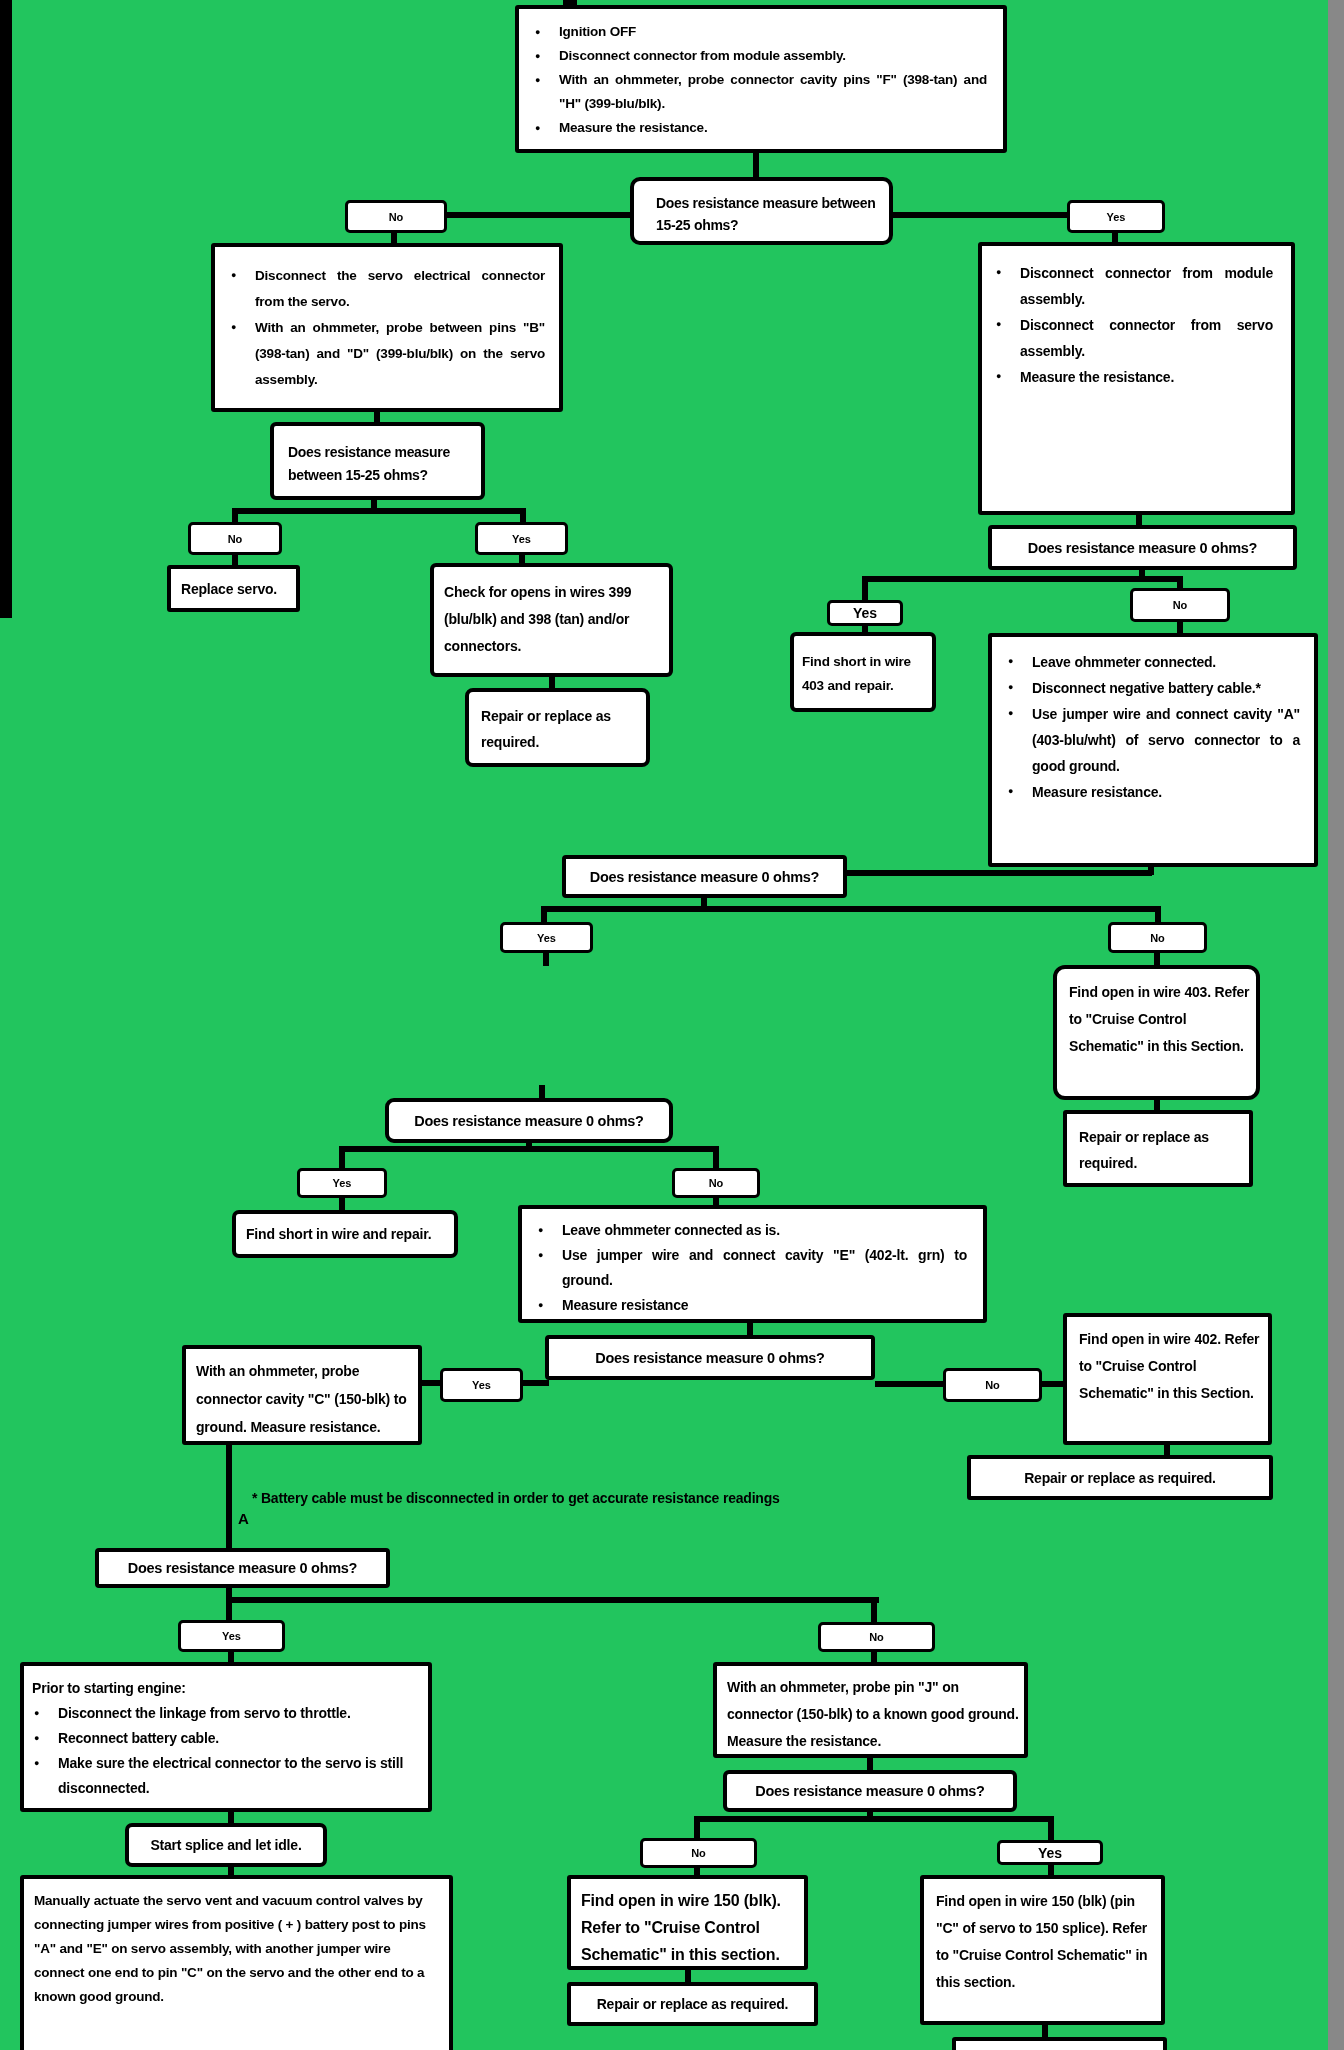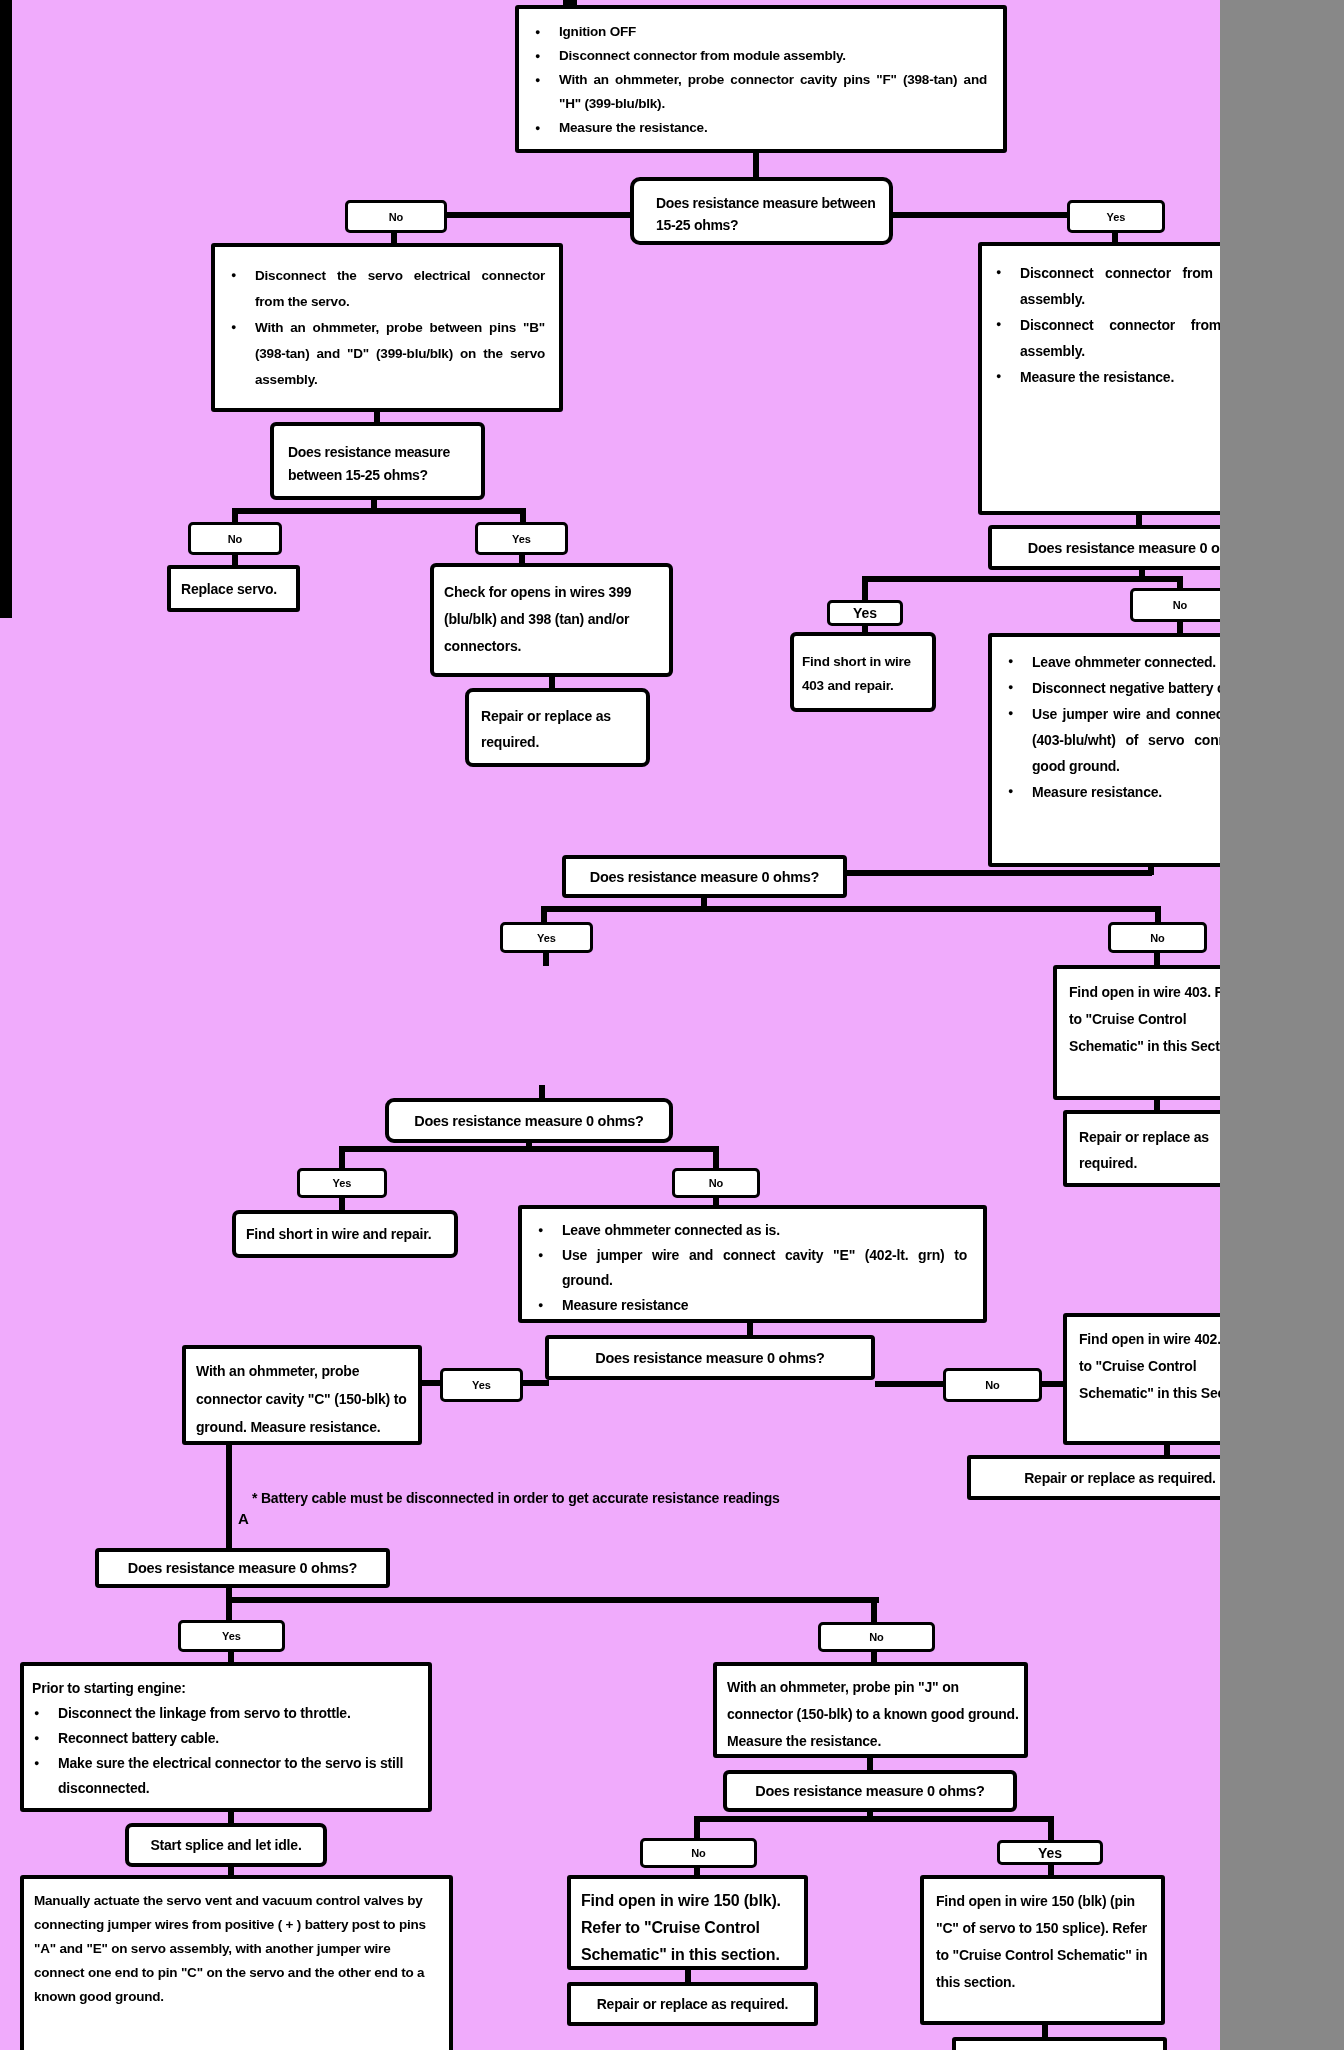--- a/index.html
+++ b/index.html
@@ -1,16 +1,16 @@
 <!DOCTYPE html>
 <html><head>
 <meta charset="utf-8">
 <style>
   html,body{margin:0;padding:0;background:#888;}
-  .canvas{position:relative;width:1220px;height:2050px;background:#f0abfc;overflow:hidden;
+  .canvas{position:relative;width:1328px;height:2050px;background:#22c55e;overflow:hidden;
           font-family:"Liberation Sans",sans-serif;font-weight:bold;color:#000;}
   .ln{position:absolute;background:#000;}
   .box{position:absolute;box-sizing:border-box;border:4px solid #000;border-radius:3px;
        background:#fff;font-size:13.5px;letter-spacing:-0.2px;line-height:24px;}
   .jt{text-align:justify;}
   .dec{position:absolute;box-sizing:border-box;border:4px solid #000;border-radius:9px;
        background:#fff;font-size:14.5px;letter-spacing:-0.3px;display:flex;align-items:center;
        justify-content:center;text-align:center;padding:2px 6px;}
   .dec2{position:absolute;box-sizing:border-box;border:4px solid #000;border-radius:10px;
        background:#fff;font-size:14px;letter-spacing:-0.3px;padding:11px 8px 4px 22px;line-height:22px;}
@@ -135,21 +135,21 @@
       <li>Leave ohmmeter connected.</li>
       <li>Disconnect negative battery cable.*</li>
       <li>Use jumper wire and connect cavity "A" (403-blu/wht) of servo connector to a good ground.</li>
       <li>Measure resistance.</li>
     </ul>
   </div>
 
   <div class="dec" style="left:562px;top:855px;width:285px;height:43px;border-radius:4px;">Does resistance measure 0 ohms?</div>
   <div class="lbl" style="left:500px;top:922px;width:93px;height:31px;">Yes</div>
   <div class="lbl" style="left:1108px;top:922px;width:99px;height:31px;">No</div>
-  <div class="box" style="left:1053px;top:965px;width:207px;height:135px;padding:10px 6px 4px 12px;line-height:27px;font-size:14px;">Find open in wire 403. Refer to "Cruise Control Schematic" in this Section.</div>
+  <div class="box" style="left:1053px;top:965px;width:207px;height:135px;padding:10px 6px 4px 12px;line-height:27px;font-size:14px;border-radius:12px;">Find open in wire 403. Refer to "Cruise Control Schematic" in this Section.</div>
   <div class="box" style="left:1063px;top:1110px;width:190px;height:77px;padding:10px 6px 4px 12px;line-height:26px;font-size:14px;">Repair or replace as required.</div>
 
   <div class="dec" style="left:385px;top:1098px;width:288px;height:45px;">Does resistance measure 0 ohms?</div>
   <div class="lbl" style="left:297px;top:1168px;width:90px;height:30px;">Yes</div>
   <div class="box lft" style="left:232px;top:1210px;width:226px;height:48px;font-size:14px;border-radius:7px;">Find short in wire and repair.</div>
   <div class="lbl" style="left:672px;top:1168px;width:88px;height:30px;">No</div>
   <div class="box jt" style="left:518px;top:1205px;width:469px;height:118px;padding:9px 16px 4px 6px;line-height:25px;font-size:14px;">
     <ul class="blt">
       <li>Leave ohmmeter connected as is.</li>
       <li>Use jumper wire and connect cavity "E" (402-lt. grn) to ground.</li>

